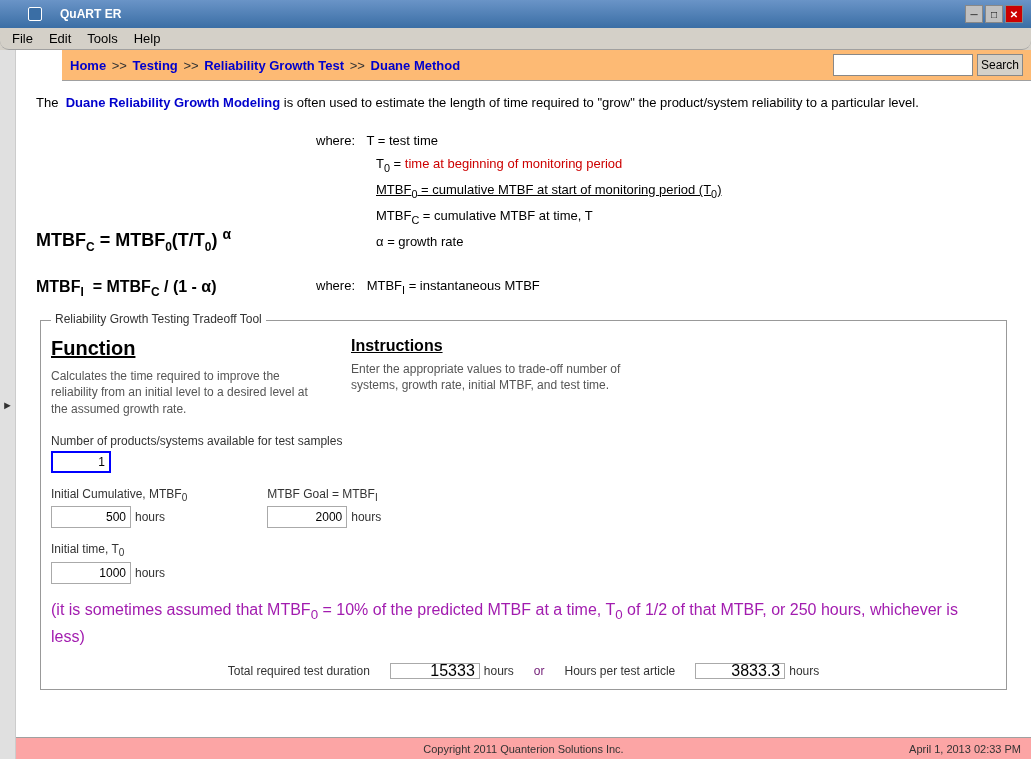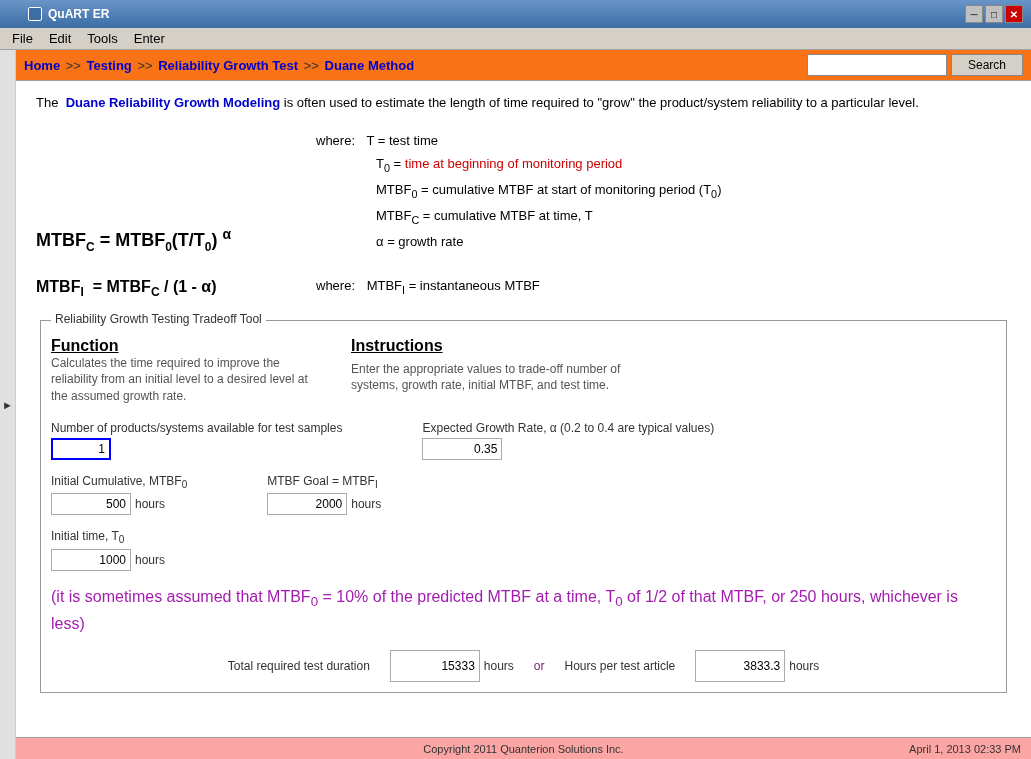--- a/index.html
+++ b/index.html
@@ -21,21 +21,21 @@
       display: flex;
       align-items: center;
       padding: 0 8px;
       font-size: 12px;
       font-weight: bold;
       justify-content: space-between;
     }
     .title-bar-left {
       display: flex;
       align-items: center;
-      gap: 6px;
+      gap: 18px;
       padding-left: 20px;
     }
     .title-bar-controls {
       display: flex;
       gap: 2px;
     }
     .title-btn {
       width: 18px;
       height: 18px;
       background: #c0c0c0;
@@ -49,20 +49,21 @@
     }
     .title-btn.close { background: #cc0000; color: white; }
     
     .menu-bar {
       background: #d4d0c8;
       height: 22px;
       display: flex;
       align-items: center;
       border-bottom: 1px solid #a0a0a0;
       padding: 0 4px;
+      border-radius: 9px;
     }
     .menu-item {
       padding: 2px 8px;
       cursor: pointer;
       font-size: 13px;
     }
     
     .main-area {
       display: flex;
       flex: 1;
@@ -83,26 +84,27 @@
     }
     
     .content {
       flex: 1;
       display: flex;
       flex-direction: column;
       overflow: hidden;
     }
     
     .header-bar {
-      background: #f97316;
+      background: #fdba74;
       padding: 4px 8px;
       display: flex;
       align-items: center;
       justify-content: space-between;
       border-bottom: 1px solid #a0a0a0;
+      margin-left: 46px;
     }
     .breadcrumb {
       font-size: 13px;
     }
     .breadcrumb a {
       color: #0000cc;
       text-decoration: none;
       font-weight: bold;
     }
     .breadcrumb .separator { color: #333; margin: 0 2px; }
@@ -114,21 +116,21 @@
     }
     .search-input {
       width: 140px;
       height: 22px;
       border: 1px solid #888;
       padding: 0 4px;
       font-size: 12px;
     }
     .search-btn {
       height: 22px;
-      padding: 0 16px;
+      padding: 0 3px;
       background: #d4d0c8;
       border: 1px solid #888;
       cursor: pointer;
       font-size: 12px;
     }
     
     .page-body {
       flex: 1;
       padding: 12px 20px;
       overflow-y: auto;
@@ -184,24 +186,24 @@
       font-size: 12px;
       color: #333;
     }
     .tool-box-inner {
       display: flex;
       gap: 40px;
       margin-bottom: 16px;
       margin-top: 6px;
     }
     .function-block h3 {
-      font-size: 16px;
+      font-size: 20px;
       text-decoration: underline;
       font-weight: bold;
-      margin-bottom: 0;
+      margin-bottom: 8px;
     }
     .function-block p {
       font-size: 12px;
       color: #555;
       max-width: 260px;
       line-height: 1.4;
     }
     .instructions-block h3 {
       font-size: 16px;
       text-decoration: underline;
@@ -264,23 +266,23 @@
       gap: 20px;
       justify-content: center;
     }
     .output-label {
       font-size: 12px;
       color: #333;
     }
     .output-input {
       border: 1px solid #aaa;
       background: white;
-      height: 32px;
+      height: 16px;
       padding: 0 4px;
-      font-size: 12px;
+      font-size: 16px;
       text-align: right;
       width: 90px;
     }
     .or-label {
       font-size: 12px;
       color: #701a75;
     }
     
     .footer {
       background: #fca5a5;
@@ -327,21 +329,21 @@
     <div class="title-btn">─</div>
     <div class="title-btn">□</div>
     <div class="title-btn close">✕</div>
   </div>
 </div>
 
 <div class="menu-bar">
   <span class="menu-item">File</span>
   <span class="menu-item">Edit</span>
   <span class="menu-item">Tools</span>
-  <span class="menu-item">Enter</span>
+  <span class="menu-item">Help</span>
 </div>
 
 <div class="main-area">
 
   <div class="side-tab">►</div>
 
   <div class="content">
 
     <div class="header-bar">
       <div class="breadcrumb">
@@ -365,21 +367,21 @@
         The &nbsp;<a href="#" class="bold-link">Duane Reliability Growth Modeling</a><span> is often used to estimate the length of time required to "grow" the product/system reliability to a particular level.</span>
       </div>
 
       <div class="formula-section">
         <div class="formula">
           MTBF<sub>C</sub> = MTBF<sub>0</sub>(T/T<sub>0</sub>) <sup class="alpha">α</sup>
         </div>
         <div class="where-block">
           <div><span class="where-label">where:</span> T = test time</div>
           <div style="padding-left:60px;">T<sub>0</sub> = <span class="red-text">time at beginning of monitoring period</span></div>
-          <div style="padding-left:60px;">MTBF<sub>0</sub> = cumulative MTBF at start of monitoring period (T<sub>0</sub>)</div>
+          <div style="padding-left:60px;text-decoration:underline;">MTBF<sub>0</sub> = cumulative MTBF at start of monitoring period (T<sub>0</sub>)</div>
           <div style="padding-left:60px;">MTBF<sub>C</sub> = cumulative MTBF at time, T</div>
           <div style="padding-left:60px;">α = growth rate</div>
         </div>
       </div>
 
       <div class="formula-section">
         <div class="formula" style="font-size:16px;">
           MTBF<sub>I</sub> &nbsp;= MTBF<sub>C</sub> / (1 - α)
         </div>
         <div class="where-block">
@@ -400,26 +402,20 @@
             <p>Enter the appropriate values to trade-off number of systems, growth rate, initial MTBF, and test time.</p>
           </div>
         </div>
 
         <div class="inputs-section">
           <div class="input-row">
             <div class="input-group">
               <span class="input-label">Number of products/systems available for test samples</span>
               <div class="input-with-unit">
                 <input type="text" class="field-input highlighted" style="width: 60px;" value="1">
-              </div>
-            </div>
-            <div class="input-group">
-              <span class="input-label">Expected Growth Rate, α  (0.2 to 0.4 are typical values)</span>
-              <div class="input-with-unit">
-                <input type="text" class="field-input" style="width: 80px;" value="0.35">
               </div>
             </div>
           </div>
 
           <div class="input-row">
             <div class="input-group">
               <span class="input-label">Initial Cumulative, MTBF<sub>0</sub></span>
               <div class="input-with-unit">
                 <input type="text" class="field-input" style="width: 80px;" value="500">
                 <span class="unit-label">hours</span>

